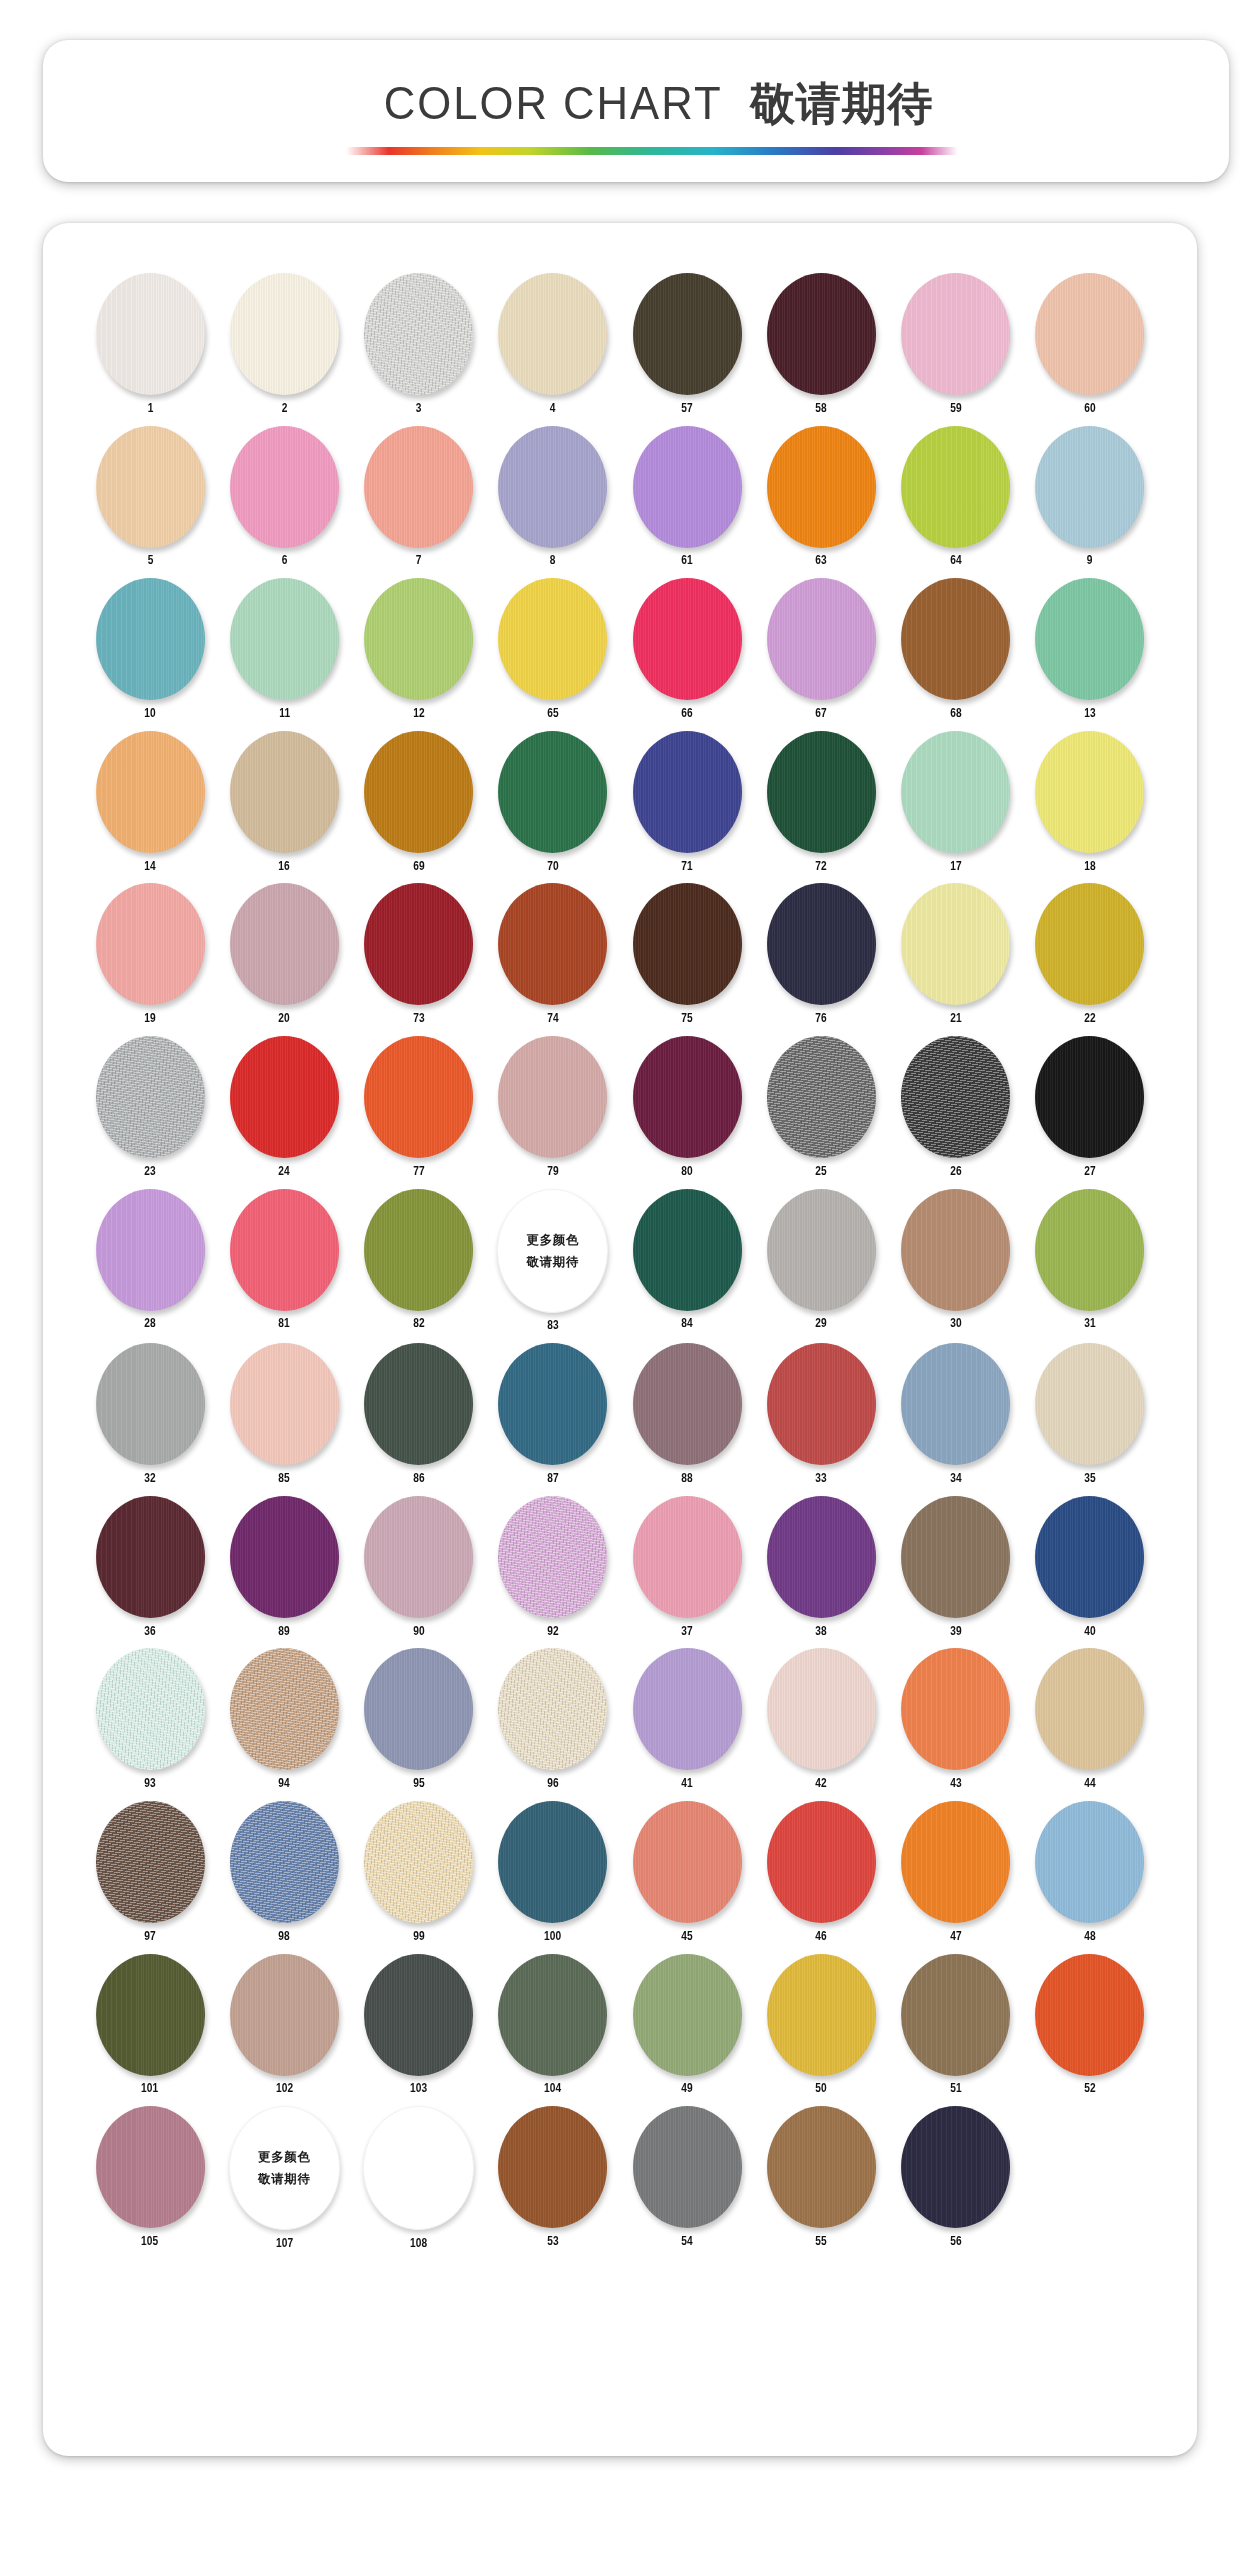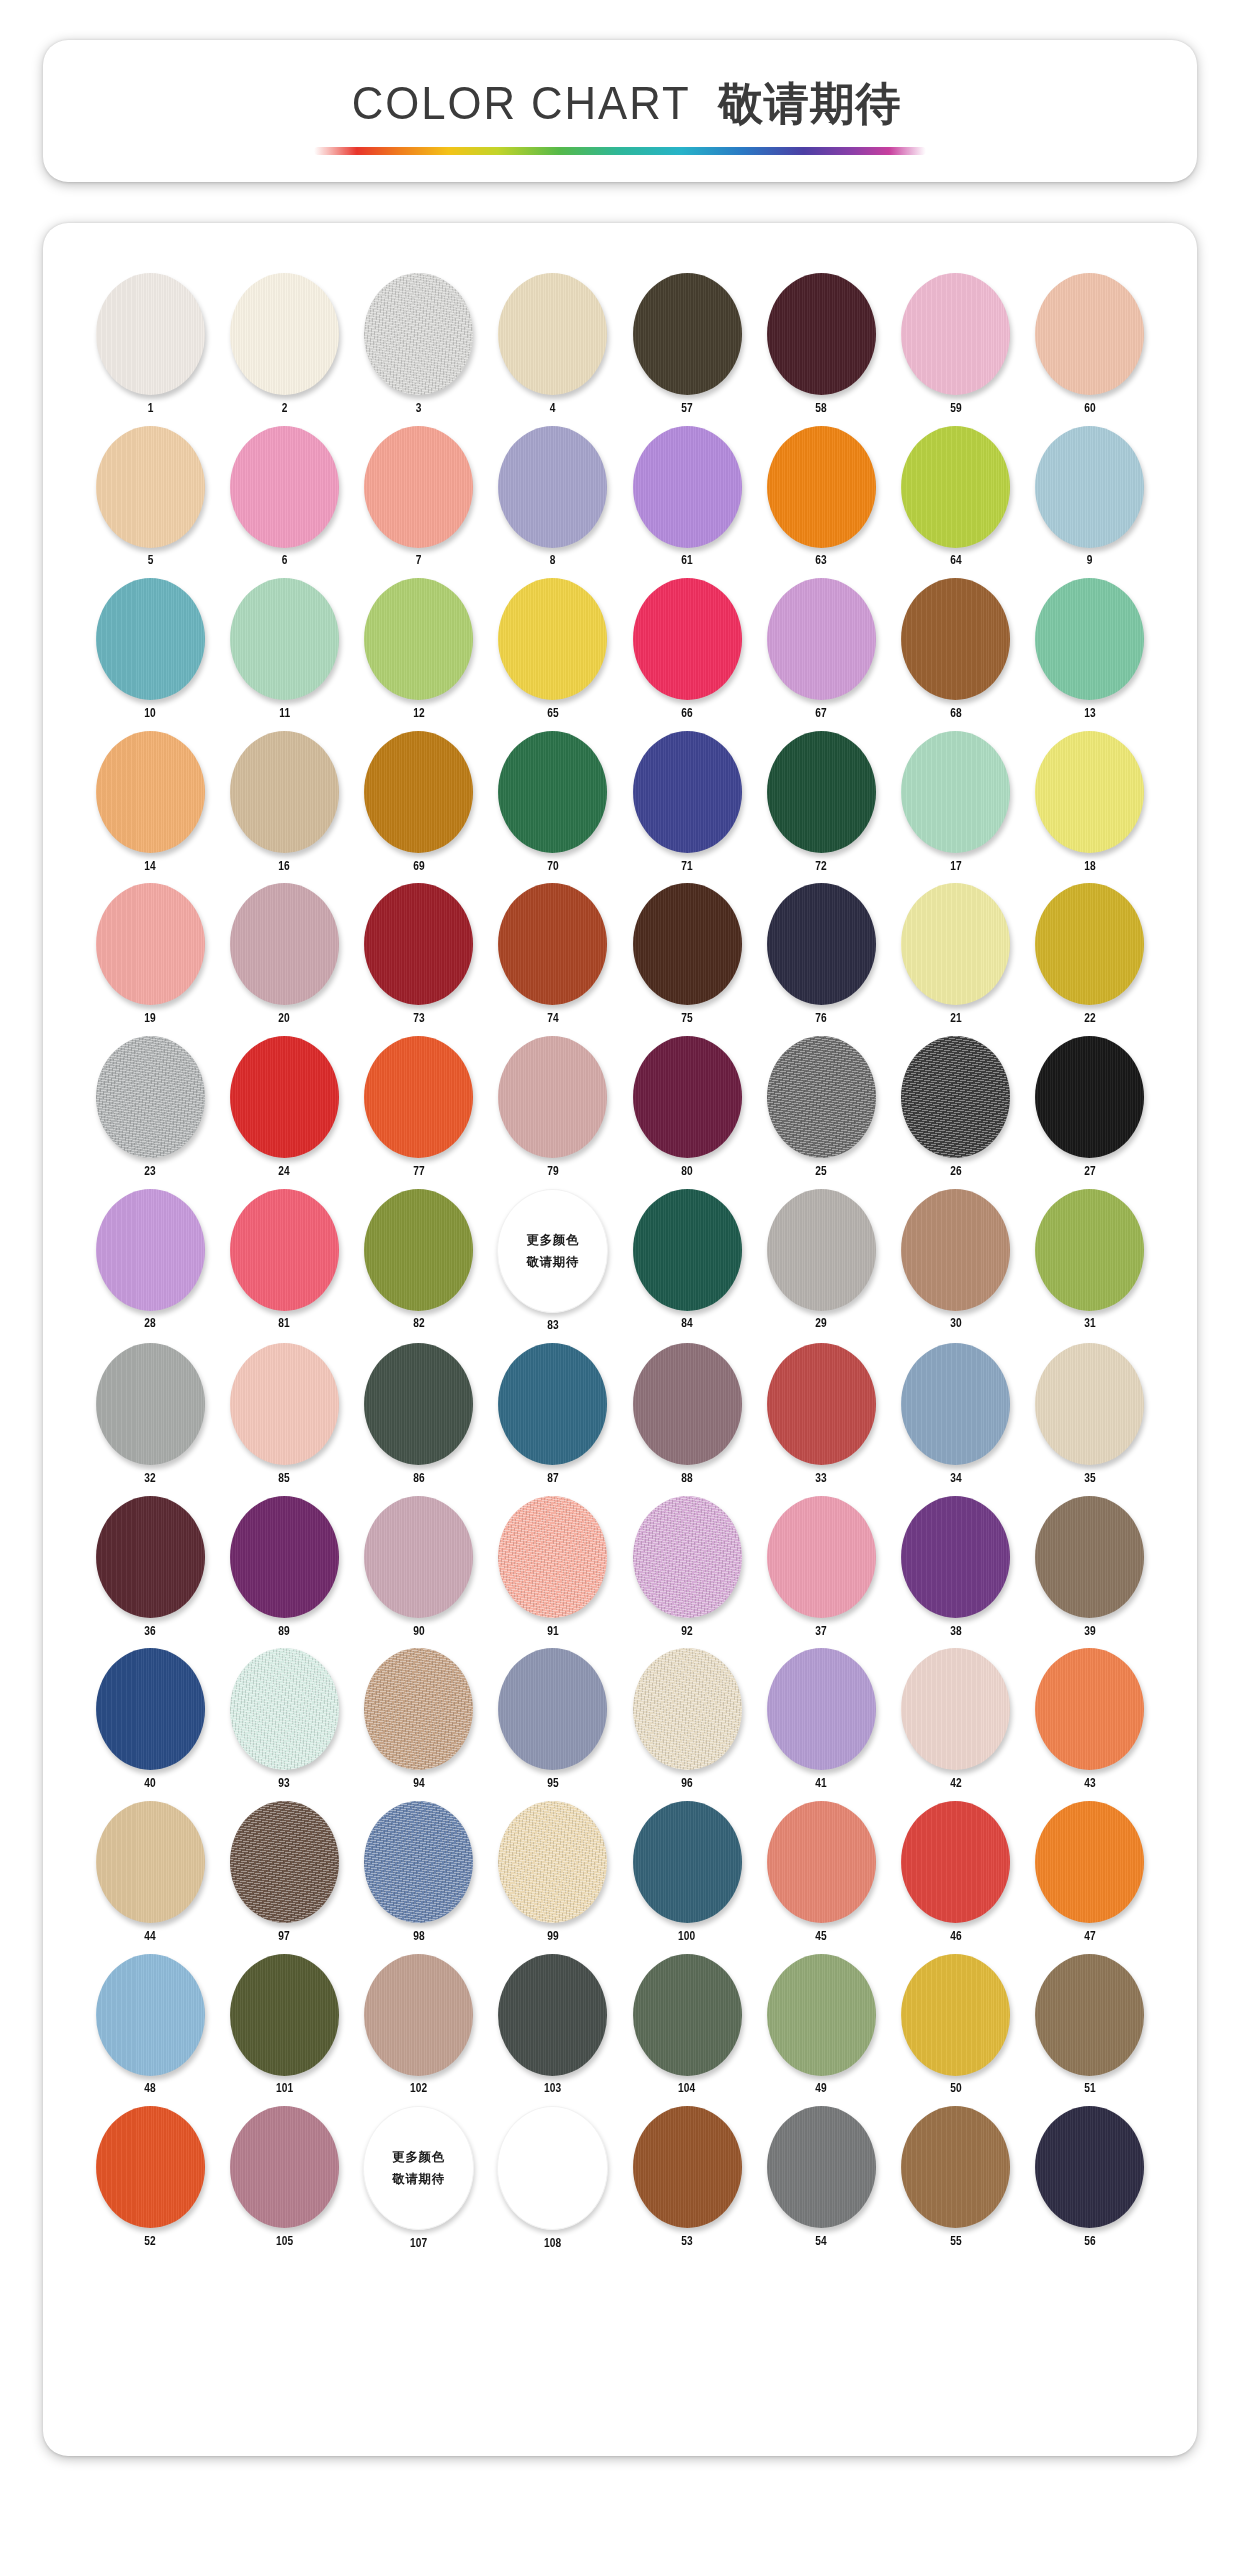--- a/index.html
+++ b/index.html
@@ -28,20 +28,21 @@
     height: 142px;
     margin: 0 auto 41px auto;
     background: #ffffff;
     border-radius: 25px;
     box-shadow: 0 2.5px 11.6px rgba(0,0,0,0.26), 0 0.8px 2.5px rgba(0,0,0,0.12);
     display: flex;
     flex-direction: column;
     align-items: center;
     justify-content: center;
     overflow: hidden;
+    padding-left: 32px;
   }
   .title-row {
     display: flex;
     align-items: baseline;
     justify-content: center;
     gap: 15px;
     margin-top: 6.6px;
   }
   .title-en {
     font-family: "Liberation Sans", sans-serif;
@@ -449,24 +450,20 @@
         </div>
         <div class="cell">
           <div class="swatch plain" style="background: rgb(112, 41, 106);"></div>
           <div class="swatch-label">89</div>
         </div>
         <div class="cell">
           <div class="swatch plain" style="background: rgb(203, 169, 182);"></div>
           <div class="swatch-label">90</div>
         </div>
         <div class="cell">
-          <div class="swatch heather" style="background: rgb(246, 175, 161);"></div>
-          <div class="swatch-label">91</div>
-        </div>
-        <div class="cell">
           <div class="swatch heather" style="background: rgb(214, 172, 214);"></div>
           <div class="swatch-label">92</div>
         </div>
         <div class="cell">
           <div class="swatch plain" style="background: rgb(236, 158, 178);"></div>
           <div class="swatch-label">37</div>
         </div>
         <div class="cell">
           <div class="swatch plain" style="background: rgb(113, 59, 134);"></div>
           <div class="swatch-label">38</div>

